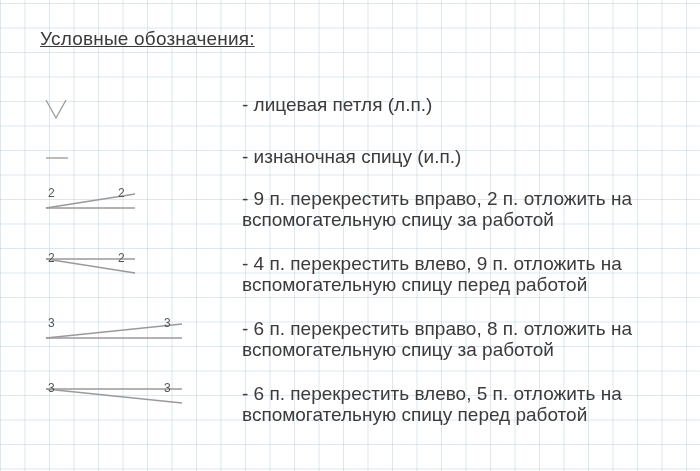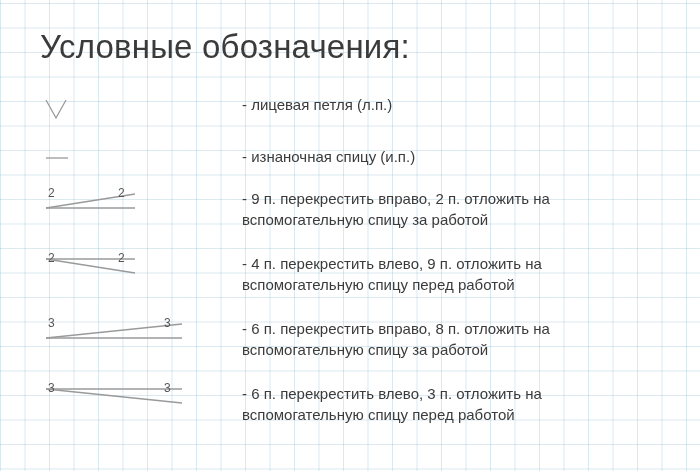--- a/index.html
+++ b/index.html
@@ -22,42 +22,43 @@
       linear-gradient(to right, rgba(150,190,210,0.35) 1px, transparent 1px),
       linear-gradient(to bottom, rgba(150,190,210,0.35) 1px, transparent 1px);
     background-size: 24.5px 24.5px;
     background-position: 0px 3px;
     overflow: hidden;
   }
   #title {
     position: absolute;
     left: 40px;
     top: 28px;
-    font-size: 33px;
+    font-size: 19px;
     color: #3b3b3b;
     letter-spacing: 0.2px;
     white-space: nowrap;
+    text-decoration: underline;
   }
   .row {
     position: absolute;
     left: 40px;
     width: 620px;
   }
   .sym {
     position: absolute;
     left: 0px;
     top: 0px;
     width: 160px;
     height: 40px;
   }
   .desc {
     position: absolute;
     left: 202px;
     top: -2px;
-    font-size: 15px;
+    font-size: 19px;
     line-height: 21px;
     color: #3b3b3b;
     width: 430px;
     white-space: pre-line;
   }
   .num {
     position: absolute;
     font-size: 12px;
     color: #555555;
     font-family: "Liberation Sans", sans-serif;
@@ -131,17 +132,17 @@
 
   <div class="row" style="top:385px;">
     <div class="sym">
       <svg width="160" height="40" viewBox="0 0 160 40" aria-hidden="true">
         <line x1="6" y1="4" x2="142" y2="4"></line>
         <line x1="6" y1="4" x2="142" y2="18"></line>
       </svg>
       <span class="num" style="left:8px; top:-4px;">3</span>
       <span class="num" style="left:124px; top:-4px;">3</span>
     </div>
-    <div class="desc">- 6 п. перекрестить влево, 3 п. отложить на
+    <div class="desc">- 6 п. перекрестить влево, 5 п. отложить на
 вспомогательную спицу перед работой</div>
   </div>
 
 </div>
 
 </body></html>

